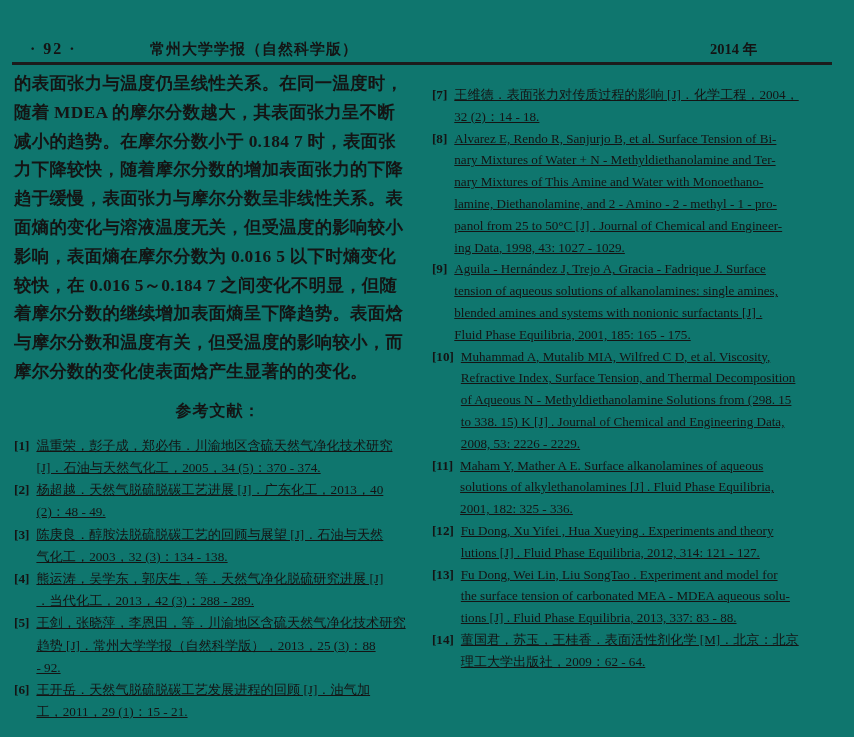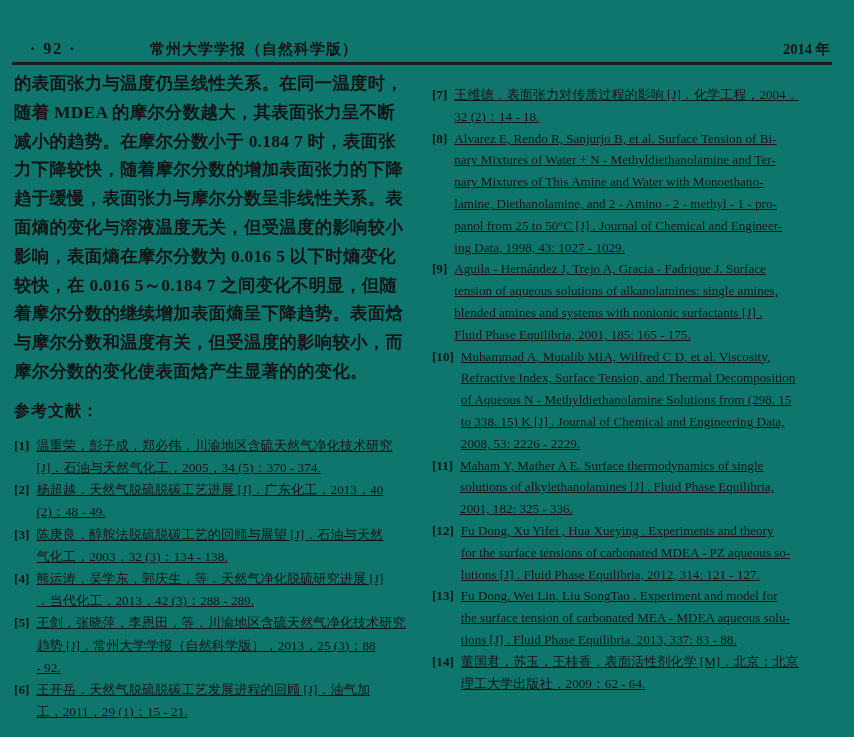--- a/index.html
+++ b/index.html
@@ -33,21 +33,20 @@
   .journal-title {
     flex: 1;
     text-align: left;
     font-size: 15px;
     font-weight: bold;
     letter-spacing: 1px;
     white-space: nowrap;
   }
   .issue-year {
     width: 120px;
-    text-align: right;
     font-size: 14.5px;
     font-weight: 600;
     white-space: nowrap;
   }
   .header-rule {
     position: absolute;
     top: 62px; left: 12px; right: 22px;
     height: 3px;
     background: #1c1c1c;
   }
@@ -68,20 +67,21 @@
     line-height: 28.8px;
     font-weight: 600;
     letter-spacing: 0.3px;
     white-space: nowrap;
   }
   .refs-heading {
     margin-top: 15px;
     font-size: 16px;
     font-weight: bold;
     letter-spacing: 1px;
+    text-align: center;
   }
   
   .ref-list { margin-top: 13px; }
   .ref {
     display: flex;
     align-items: flex-start;
   }
   .ref-label {
     flex: none;
     padding-right: 7px;
@@ -211,30 +211,29 @@
           <div class="ref-line">Muhammad A, Mutalib MIA, Wilfred C D, et al. Viscosity,</div>
           <div class="ref-line">Refractive Index, Surface Tension, and Thermal Decomposition</div>
           <div class="ref-line">of Aqueous N - Methyldiethanolamine Solutions from (298. 15</div>
           <div class="ref-line">to 338. 15) K [J] . Journal of Chemical and Engineering Data,</div>
           <div class="ref-line">2008, 53: 2226 - 2229.</div>
         </div>
       </div>
       <div class="ref">
         <span class="ref-label">[11]</span>
         <div class="ref-lines">
-          <div class="ref-line">Maham Y, Mather A E. Surface thermodynamics of single</div>
+          <div class="ref-line">Maham Y, Mather A E. Surface alkanolamines of aqueous</div>
           <div class="ref-line">solutions of alkylethanolamines [J] . Fluid Phase Equilibria,</div>
           <div class="ref-line">2001, 182: 325 - 336.</div>
         </div>
       </div>
       <div class="ref">
         <span class="ref-label">[12]</span>
         <div class="ref-lines">
           <div class="ref-line">Fu Dong, Xu Yifei , Hua Xueying . Experiments and theory</div>
-          <div class="ref-line">for the surface tensions of carbonated MDEA - PZ aqueous so-</div>
           <div class="ref-line">lutions [J] . Fluid Phase Equilibria, 2012, 314: 121 - 127.</div>
         </div>
       </div>
       <div class="ref">
         <span class="ref-label">[13]</span>
         <div class="ref-lines">
           <div class="ref-line">Fu Dong, Wei Lin, Liu SongTao . Experiment and model for</div>
           <div class="ref-line">the surface tension of carbonated MEA - MDEA aqueous solu-</div>
           <div class="ref-line">tions [J] . Fluid Phase Equilibria, 2013, 337: 83 - 88.</div>
         </div>

